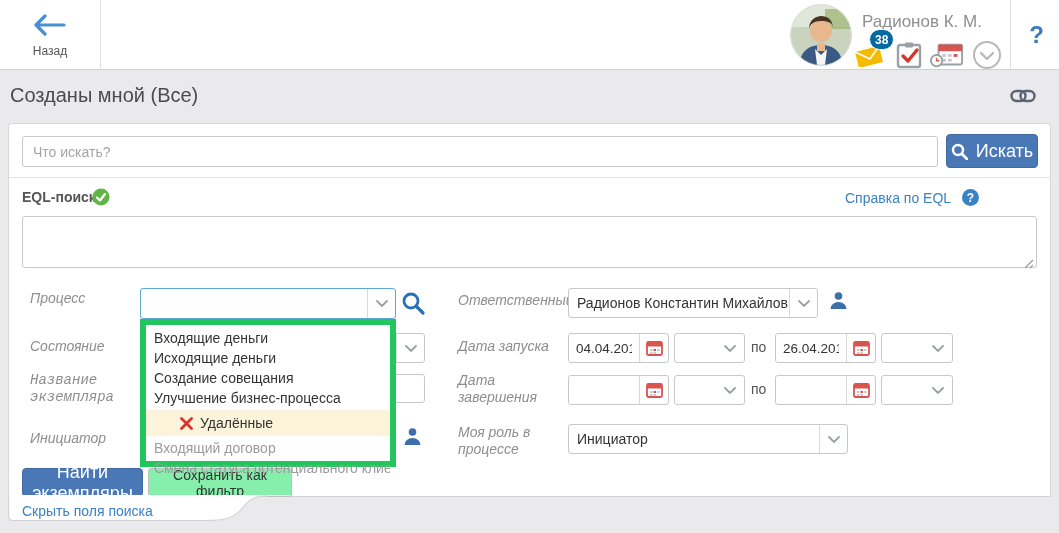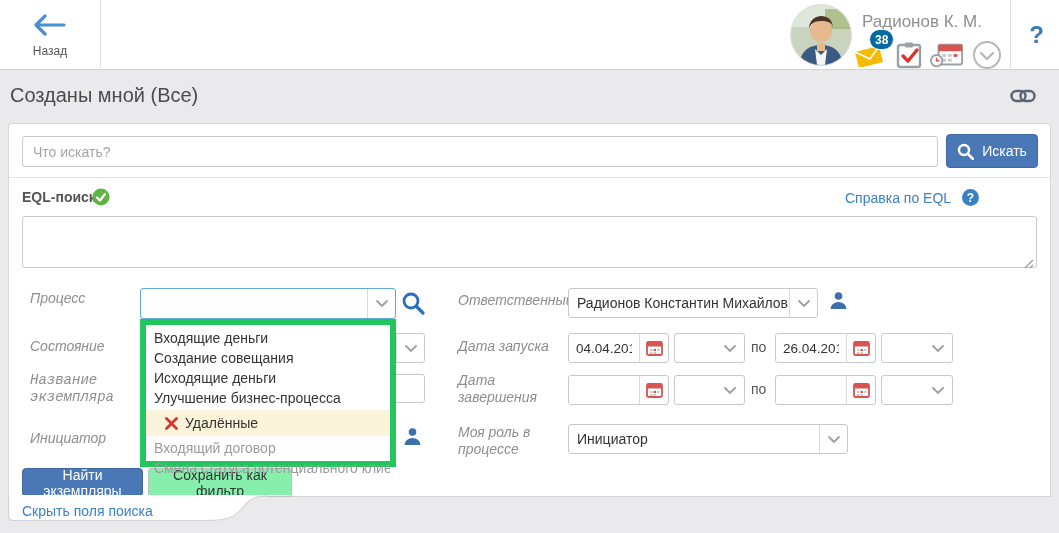--- a/index.html
+++ b/index.html
@@ -21,21 +21,21 @@
   
   .page-title { left:10px; top:84px; font-size:20px; color:#4b4b4d; }
   .chain-icon { left:1010px; top:88px; cursor:pointer; }
 
   
   .panel { left:8px; top:123px; width:1043px; height:374px; background:#fff; border:1px solid #d8d8da; border-radius:4px 4px 0 0; border-bottom:none; }
   .panel-bottom-border { left:286px; top:496px; width:765px; height:1px; background:#d2d2d5; }
 
   .search-input { left:22px; top:136px; width:916px; height:31px; border:1px solid #c9c9c9; border-radius:3px; padding:0 10px; font-size:14px; color:#333; font-family:"Liberation Sans", sans-serif; outline:none; }
   .search-input::placeholder { color:#a5a5a5; }
-  .btn-blue { background:#4a78b6; color:#fff; border:1px solid #41699f; border-radius:4px; font-size:14px; font-family:"Liberation Sans", sans-serif; cursor:pointer; display:flex; align-items:center; justify-content:center; gap:8px; }
+  .btn-blue { background:#4a78b6; color:#fff; border:1px solid #41699f; border-radius:4px; font-size:18px; font-family:"Liberation Sans", sans-serif; cursor:pointer; display:flex; align-items:center; justify-content:center; gap:8px; }
   .search-btn { left:946px; top:134px; width:92px; height:34px; }
   .hsep { left:9px; top:177px; width:1041px; height:1px; background:#e4e4e6; }
 
   .eql-label { left:22px; top:189px; font-size:14px; font-weight:bold; color:#555; }
   .eql-check { left:92px; top:188px; }
   .eql-help { left:845px; top:190px; font-size:14px; color:#3b82c4; text-decoration:none; cursor:pointer; }
   .eql-qcircle { left:962px; top:189px; width:17px; height:17px; border-radius:50%; background:#3b82c4; color:#fff; font-size:12px; font-weight:bold; display:flex; align-items:center; justify-content:center; cursor:pointer; }
   .eql-textarea { left:22px; top:216px; width:1015px; height:52px; border:1px solid #c9c9c9; border-radius:3px; resize:none; font-family:"Liberation Sans", sans-serif; font-size:14px; padding:5px 8px; outline:none; }
   .resize-grip { left:1024px; top:255px; pointer-events:none; }
 
@@ -49,21 +49,21 @@
 
   .dategrp { background:#fff; border:1px solid #c9c9c9; border-radius:3px; display:flex; }
   .date-text { flex:1; border:none; outline:none; font-size:13.5px; color:#333; padding:0 7px; width:60px; font-family:"Liberation Sans", sans-serif; border-radius:3px; }
   .cal-btn { width:29px; border-left:1px solid #d9d9d9; display:flex; align-items:center; justify-content:center; cursor:pointer; }
   .po-label { font-size:14px; color:#555; }
 
   
   .dropdown { left:140px; top:319px; width:256px; height:148px; background:#fff; border:6px solid #22c55e; z-index:20; padding-top:3px; }
   .dd-item { height:20px; line-height:20px; font-size:14px; color:#333; padding-left:8px; white-space:nowrap; overflow:hidden; cursor:pointer; }
   .dd-item.muted { color:#9b9b9b; }
-  .dd-item.deleted { height:26px; line-height:26px; background:#fcf4da; margin:2px 0; padding-left:19px; display:flex; align-items:center; gap:7px; }
+  .dd-item.deleted { height:26px; line-height:26px; background:#fcf4da; margin:2px 0; padding-left:34px; display:flex; align-items:center; gap:7px; }
 
   .btn-gray { background:#86efac; color:#333; border:1px solid #bfbfbf; border-radius:3px; font-size:14px; font-family:"Liberation Sans", sans-serif; cursor:pointer; display:flex; align-items:center; justify-content:center; }
   .find-btn { left:22px; top:468px; width:121px; height:29px; }
   .save-btn { left:148px; top:468px; width:144px; height:29px; }
 
   .tab-svg { left:8px; top:495px; }
   .hide-link { left:22px; top:503px; font-size:14px; color:#3b82c4; text-decoration:none; cursor:pointer; z-index:5; }
 </style>
 </head>
 <body>
@@ -204,22 +204,22 @@
   <input class="abs input-plain" style="left: 140px; top: 424px; width: 256px; height: 29px;" type="text" value="">
   <div class="abs" style="left:402px; top:426px;">
     <svg width="21" height="21" viewBox="0 0 21 21">
         <circle cx="10.5" cy="6" r="3.8" fill="#3d6fad"></circle>
         <path d="M2.5 19 a8 7 0 0 1 16 0 Z" fill="#3d6fad"></path>
       </svg>
   </div>
 
   <div class="abs dropdown">
     <div class="dd-item">Входящие деньги</div>
+    <div class="dd-item">Исходящие деньги</div>
     <div class="dd-item">Создание совещания</div>
-    <div class="dd-item">Исходящие деньги</div>
     <div class="dd-item">Улучшение бизнес-процесса</div>
     <div class="dd-item deleted">
       <span style="display:flex;">
         <svg width="13" height="13" viewBox="0 0 13 13">
             <path d="M1.5 1.5 L11.5 11.5 M11.5 1.5 L1.5 11.5" stroke="#d9342b" stroke-width="2.8" stroke-linecap="round"></path>
           </svg>
       </span>
       <span>Удалённые</span>
     </div>
     <div class="dd-item muted">Входящий договор</div>

